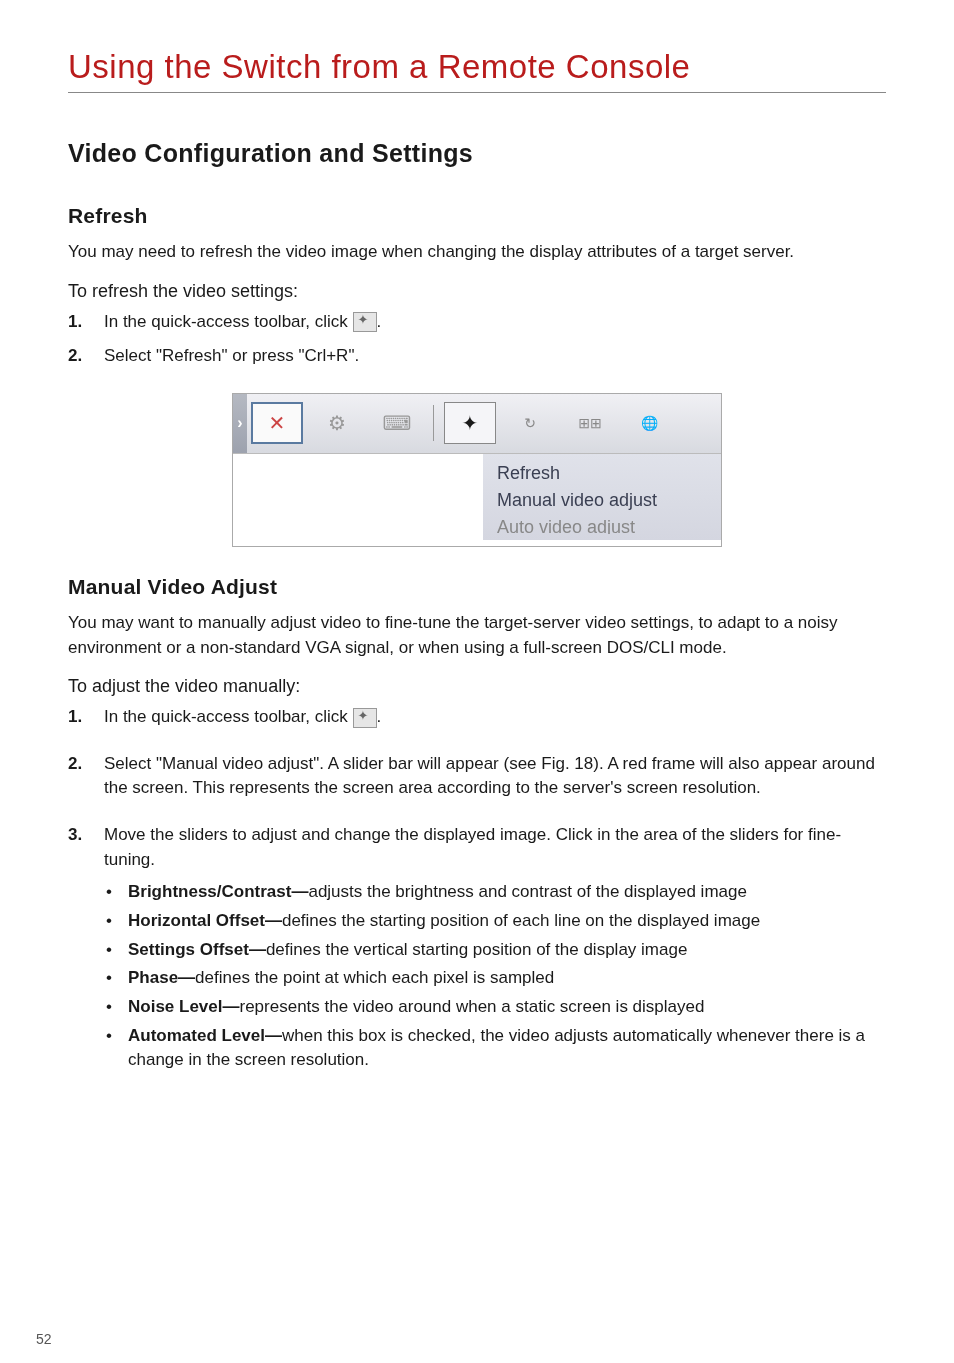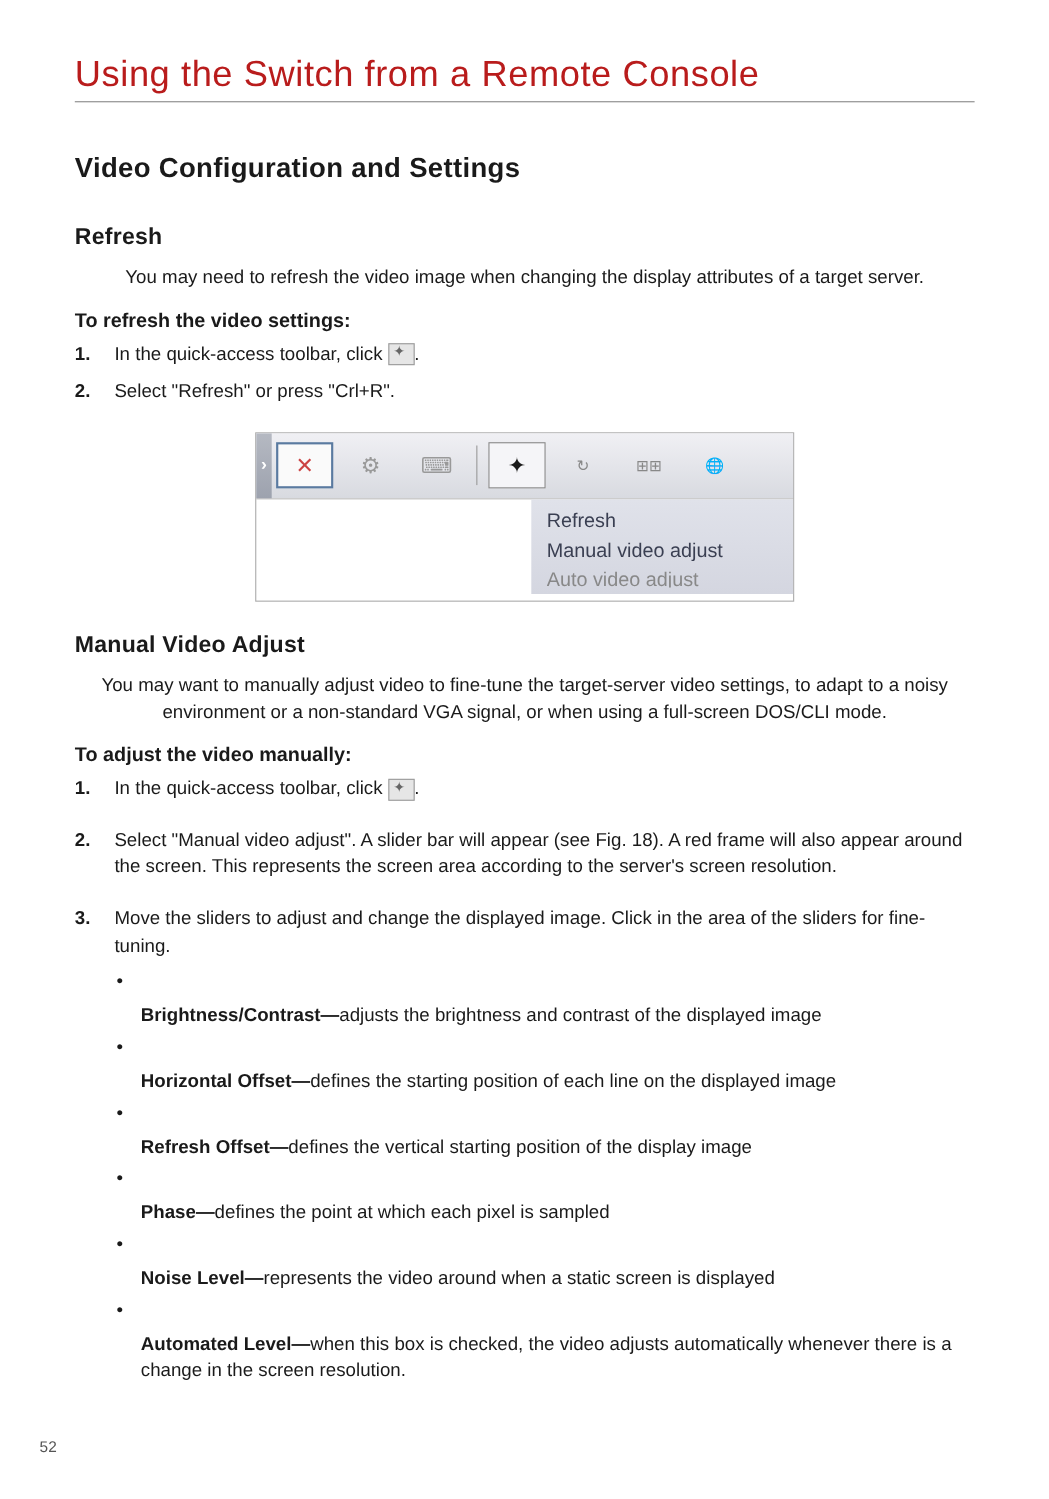--- a/index.html
+++ b/index.html
@@ -36,25 +36,24 @@
     .subsection-title {
       font-size: 21px;
       font-weight: bold;
       margin-bottom: 12px;
       letter-spacing: 0.2px;
     }
     .body-text {
       font-size: 17px;
       line-height: 1.45;
       margin-bottom: 16px;
-      text-align: center;
     }
     .label-text {
       font-size: 18px;
-      font-weight: bold;
+      font-weight: normal;
       margin-bottom: 8px;
     }
     .step {
       display: flex;
       margin-bottom: 10px;
       font-size: 17px;
       line-height: 1.45;
     }
     .step-num {
       font-weight: bold;
@@ -165,25 +164,24 @@
       display: flex;
       font-size: 17px;
       line-height: 1.45;
       margin-bottom: 4px;
     }
     .bullet-dot {
       min-width: 22px;
     }
     .bullet-content {
       flex: 1;
-      margin-top: 31px;
     }
     .page-num {
       position: absolute;
-      bottom: 40px;
+      bottom: 16px;
       left: 36px;
       font-size: 14px;
       color: #555;
     }
     .spacer-sm { height: 12px; }
   </style>
 </head>
 <body>
 
 <h1 class="main-title">Using the Switch from a Remote Console</h1>
@@ -260,21 +258,21 @@
       <div class="bullet-item">
         <span class="bullet-dot">•</span>
         <span class="bullet-content"><b>Brightness/Contrast—</b><span>adjusts the brightness and contrast of the displayed image</span></span>
       </div>
       <div class="bullet-item">
         <span class="bullet-dot">•</span>
         <span class="bullet-content"><b>Horizontal Offset—</b><span>defines the starting position of each line on the displayed image</span></span>
       </div>
       <div class="bullet-item">
         <span class="bullet-dot">•</span>
-        <span class="bullet-content"><b>Refresh Offset—</b><span>defines the vertical starting position of the display image</span></span>
+        <span class="bullet-content"><b>Settings Offset—</b><span>defines the vertical starting position of the display image</span></span>
       </div>
       <div class="bullet-item">
         <span class="bullet-dot">•</span>
         <span class="bullet-content"><b>Phase—</b><span>defines the point at which each pixel is sampled</span></span>
       </div>
       <div class="bullet-item">
         <span class="bullet-dot">•</span>
         <span class="bullet-content"><b>Noise Level—</b><span>represents the video around when a static screen is displayed</span></span>
       </div>
       <div class="bullet-item">

